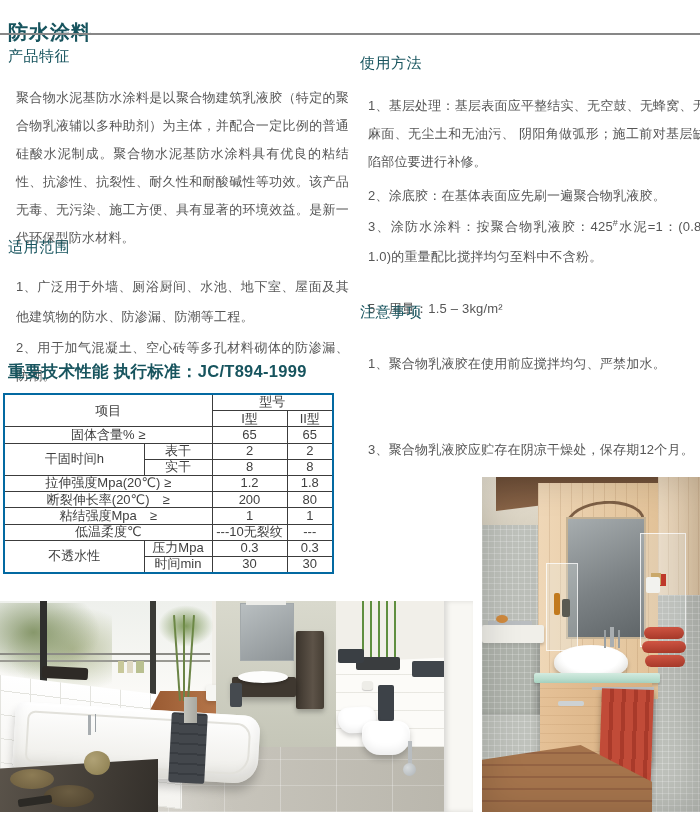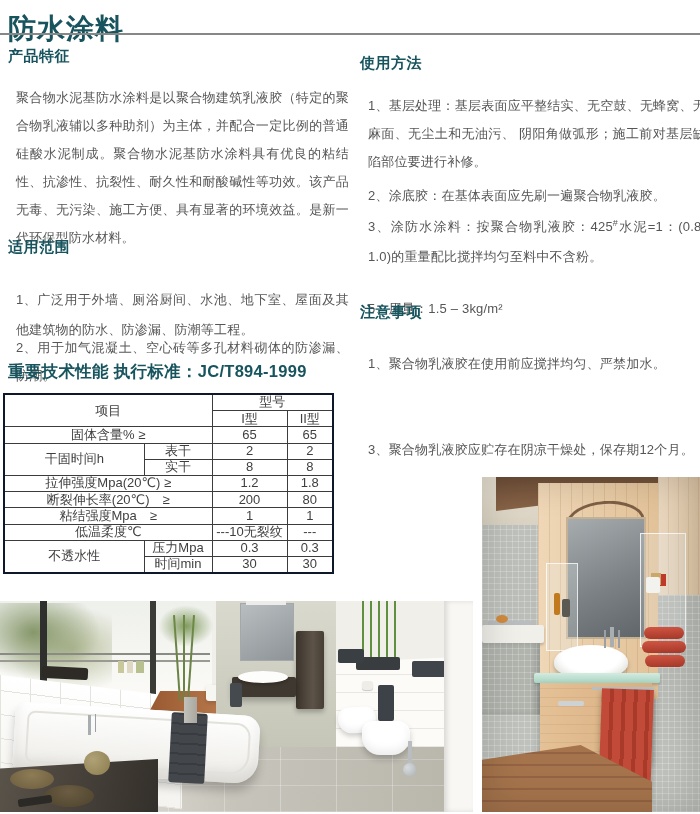--- a/index.html
+++ b/index.html
@@ -1,34 +1,34 @@
 <!DOCTYPE html>
 <html><head>
 <meta charset="utf-8">
 <style>
   html,body{margin:0;padding:0;background:#fff;}
   .page{position:relative;width:700px;height:814px;background:#fff;overflow:hidden;
         font-family:"Liberation Sans","DejaVu Sans",sans-serif;}
   .abs{position:absolute;}
   
-  .title{left:8px;top:10px;font-size:28px;font-weight:800;color:#17545e;letter-spacing:1px;}
+  .title{left:8px;top:19px;font-size:20px;font-weight:800;color:#17545e;letter-spacing:1px;}
   .rule{left:0;top:33px;width:700px;height:2px;background:#878787;}
-  .h-sec{font-size:15px;font-weight:700;color:#17545e;letter-spacing:.5px;}
+  .h-sec{font-size:15px;font-weight:400;color:#17545e;letter-spacing:.5px;}
   .body-t{font-size:13px;color:#565656;line-height:28px;text-align:justify;letter-spacing:.2px;margin:8px;}
   .lh30{line-height:30px;}
   .colL{left:8px;width:333px;}
   .colR{left:360px;width:338px;}
   .tech-h{font-size:16.5px;font-weight:700;color:#17545e;letter-spacing:.3px;}
   sup{font-size:9px;}
   
   table.spec{left:3px;top:393px;width:331px;border-collapse:collapse;table-layout:fixed;
              font-size:13px;color:#3f3f3f;position:absolute;}
   table.spec td{border:1px solid #3c3c3c;text-align:center;vertical-align:middle;
                 height:15.2px;padding:0;line-height:1.1;overflow:hidden;}
-  table.spec{border:2px solid #0f172a;}
+  table.spec{border:2px solid #0369a1;}
   
   .photo{overflow:hidden;}
   .pL{left:0;top:601px;width:473px;height:211px;background:#f1efe9;}
   .pR{left:482px;top:477px;width:218px;height:335px;background:#bfc2bc;}
   .pL>div,.pR>div{position:absolute;}
   
   .lp-floor{left:0;top:92px;width:473px;height:119px;
     background:linear-gradient(65deg,rgba(255,255,255,.55),rgba(255,255,255,0) 45%),
       repeating-linear-gradient(90deg,rgba(255,255,255,.28) 0 1px,transparent 1px 56px),
       repeating-linear-gradient(0deg,rgba(255,255,255,.22) 0 1px,transparent 1px 26px),
@@ -173,21 +173,21 @@
 
 <div class="page">
 
   <div class="abs title">防水涂料</div>
   <div class="abs rule"></div>
 
   <div class="abs colL h-sec" style="top:47px">产品特征</div>
   <p class="abs colL body-t" style="top:76px">聚合物水泥基防水涂料是以聚合物建筑乳液胶（特定的聚合物乳液辅以多种助剂）为主体，并配合一定比例的普通硅酸水泥制成。聚合物水泥基防水涂料具有优良的粘结性、抗渗性、抗裂性、耐久性和耐酸碱性等功效。该产品无毒、无污染、施工方便、具有显著的环境效益。是新一代环保型防水材料。</p>
 
   <div class="abs colL h-sec" style="top:238px">适用范围</div>
-  <p class="abs colL body-t lh30" style="top:277px">1、广泛用于外墙、厕浴厨间、水池、地下室、屋面及其他建筑物的防水、防渗漏、防潮等工程。</p>
+  <p class="abs colL body-t lh30" style="top:264px">1、广泛用于外墙、厕浴厨间、水池、地下室、屋面及其他建筑物的防水、防渗漏、防潮等工程。</p>
   <p class="abs colL body-t" style="top:326px">2、用于加气混凝土、空心砖等多孔材料砌体的防渗漏、防潮。</p>
 
   <div class="abs colL tech-h" style="top:361px">重要技术性能  执行标准：JC/T894-1999</div>
 
   <table class="spec">
     <colgroup>
         <col style="width:140px">
         <col style="width:68px">
         <col style="width:75px">
         <col style="width:46px">

